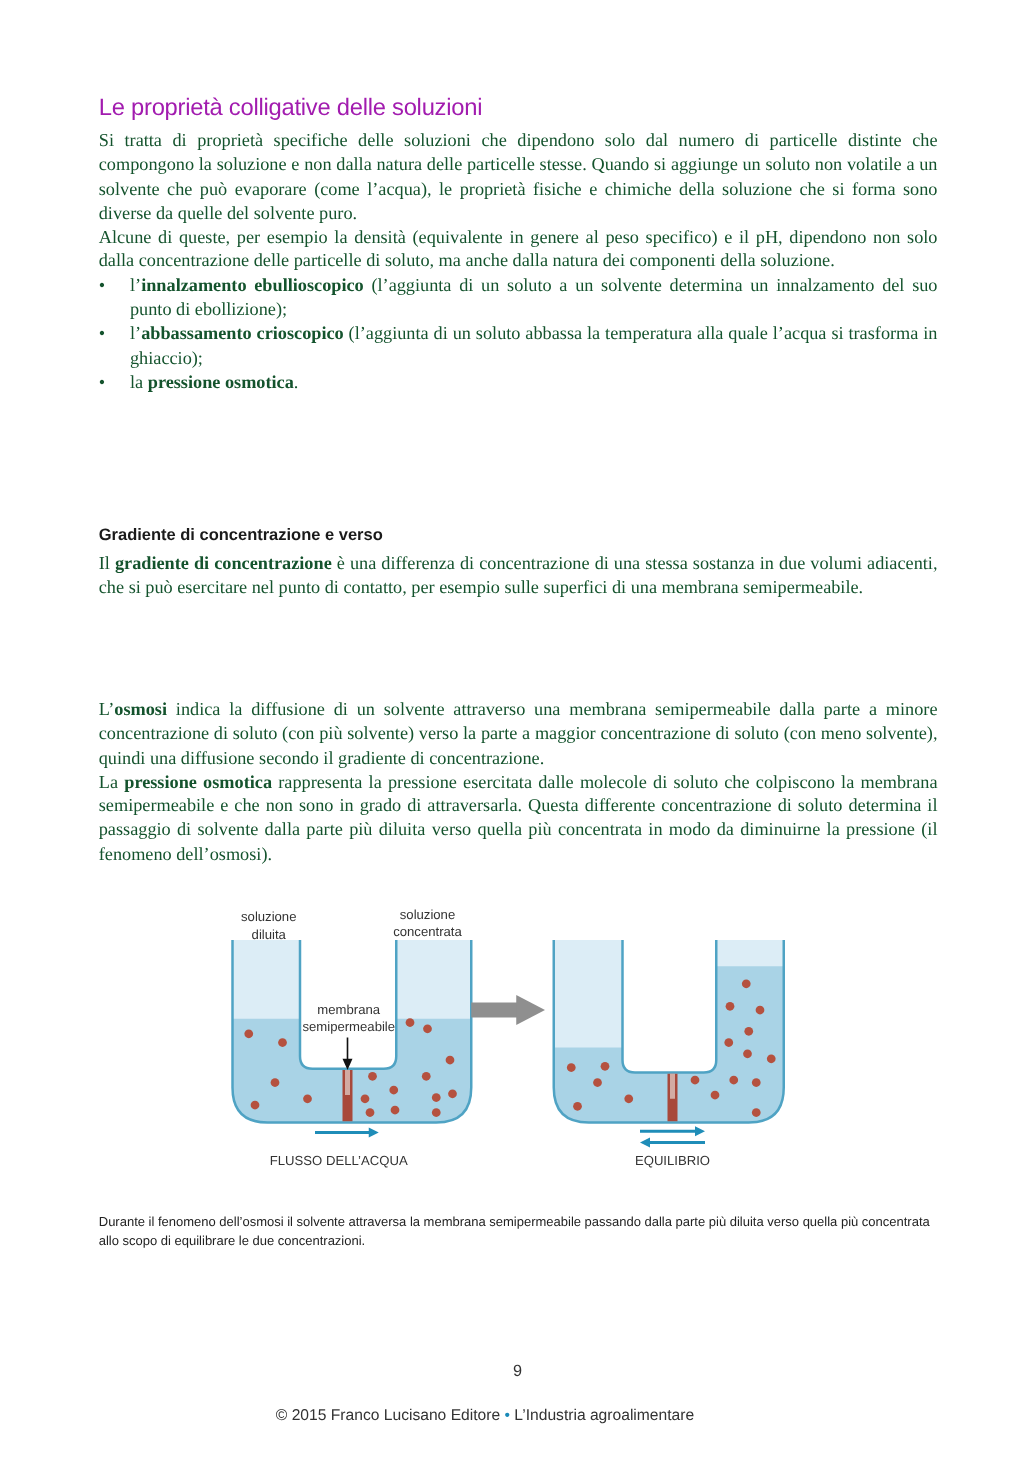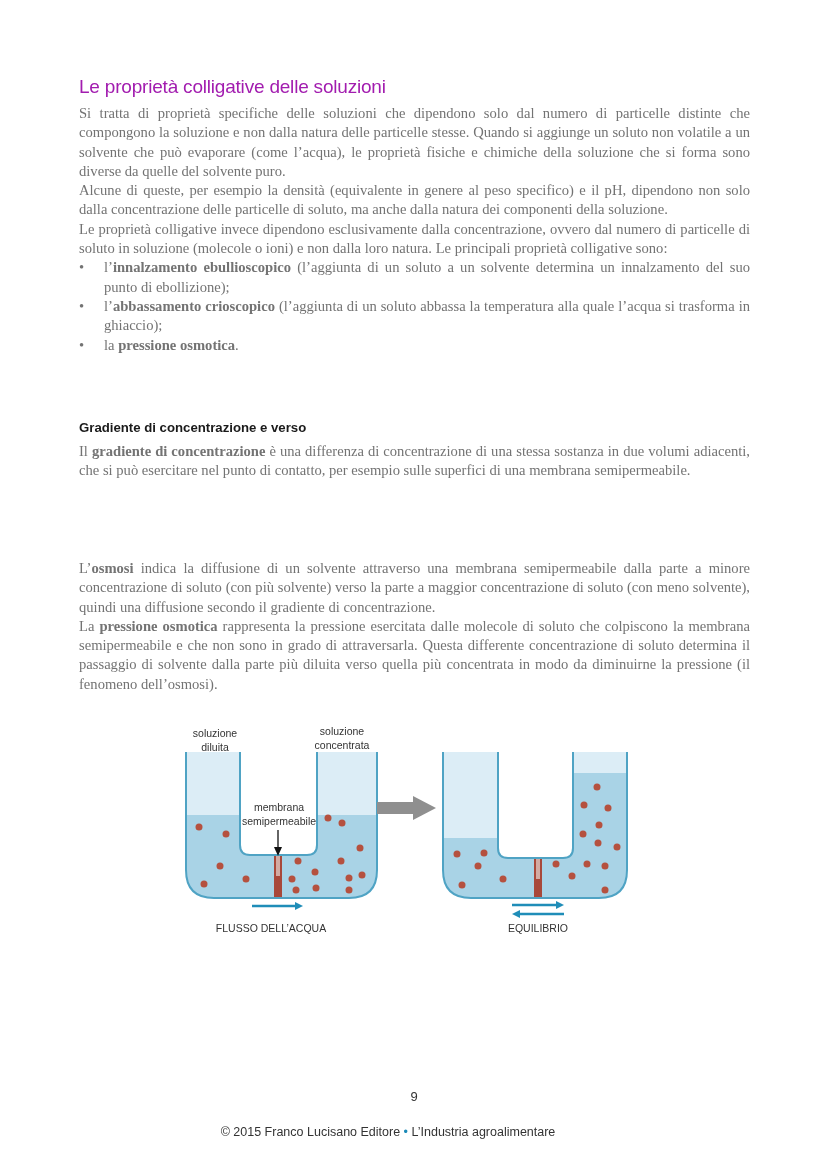--- a/index.html
+++ b/index.html
@@ -6,21 +6,21 @@
     body { width: 828px; height: 1171px; position: relative; overflow: hidden; }
     .page { position: absolute; left: 0; top: 0; width: 828px; height: 1171px; }
     .title {
       position: absolute; left: 79px; top: 76px;
       font-family: "Liberation Sans", sans-serif;
       font-size: 19px; color: #a21caf; letter-spacing: -0.2px;
     }
     .body-text {
       position: absolute; left: 79px; width: 671px;
       font-family: "Liberation Serif", serif;
-      font-size: 14.6px; line-height: 19.3px; color: #737373;
+      font-size: 14.6px; line-height: 19.3px; color: #14532d;
       text-align: justify;
     }
     .body-text p { margin: 0; }
     .body-text b { font-weight: bold; }
     .bullets { list-style: none; margin: 0; padding: 0; }
     .bullets li { position: relative; padding-left: 25px; }
     .bullets li .dot { position: absolute; left: 0; top: 0; }
     .subhead {
       position: absolute; left: 79px; top: 420px;
       font-family: "Liberation Sans", sans-serif;
@@ -46,21 +46,20 @@
 </head>
 <body>
 
 <div class="page">
 
   <div class="title">Le proprietà colligative delle soluzioni</div>
 
   <div class="body-text" style="top:104px;">
     <p>Si tratta di proprietà specifiche delle soluzioni che dipendono solo dal numero di particelle distinte che compongono la soluzione e non dalla natura delle particelle stesse. Quando si aggiunge un soluto non volatile a un solvente che può evaporare (come l’acqua), le proprietà fisiche e chimiche della soluzione che si forma sono diverse da quelle del solvente puro.</p>
     <p>Alcune di queste, per esempio la densità (equivalente in genere al peso specifico) e il pH, dipendono non solo dalla concentrazione delle particelle di soluto, ma anche dalla natura dei componenti della soluzione.</p>
-    <p>Le proprietà colligative invece dipendono esclusivamente dalla concentrazione, ovvero dal numero di particelle di soluto in soluzione (molecole o ioni) e non dalla loro natura. Le principali proprietà colligative sono:</p>
     <ul class="bullets">
       <li>
         <span class="dot">•</span>
         <span>l’</span><b>innalzamento ebullioscopico</b><span> (l’aggiunta di un soluto a un solvente determina un innalzamento del suo punto di ebollizione);</span>
       </li>
       <li>
         <span class="dot">•</span>
         <span>l’</span><b>abbassamento crioscopico</b><span> (l’aggiunta di un soluto abbassa la temperatura alla quale l’acqua si trasforma in ghiaccio);</span>
       </li>
       <li>
@@ -167,20 +166,21 @@
     <g>
       <line x1="512" y1="905" x2="558" y2="905" stroke="#1f8db8" stroke-width="2.5"></line>
       <polygon points="556,901 564,905 556,909" fill="#1f8db8"></polygon>
       <line x1="518" y1="914" x2="564" y2="914" stroke="#1f8db8" stroke-width="2.5"></line>
       <polygon points="520,910 512,914 520,918" fill="#1f8db8"></polygon>
     </g>
     <text class="fig-label" x="271" y="932" text-anchor="middle">FLUSSO DELL’ACQUA</text>
     <text class="fig-label" x="538" y="932" text-anchor="middle">EQUILIBRIO</text>
   </svg>
 
+  <div class="caption">Durante il fenomeno dell’osmosi il solvente attraversa la membrana semipermeabile passando dalla parte più diluita verso quella più concentrata allo scopo di equilibrare le due concentrazioni.</div>
 
   <div class="page-num">9</div>
 
   <div class="footer">
     <span>© 2015 Franco Lucisano Editore</span>
     <span class="bullet">•</span>
     <span>L’Industria agroalimentare</span>
   </div>
 
 </div>

